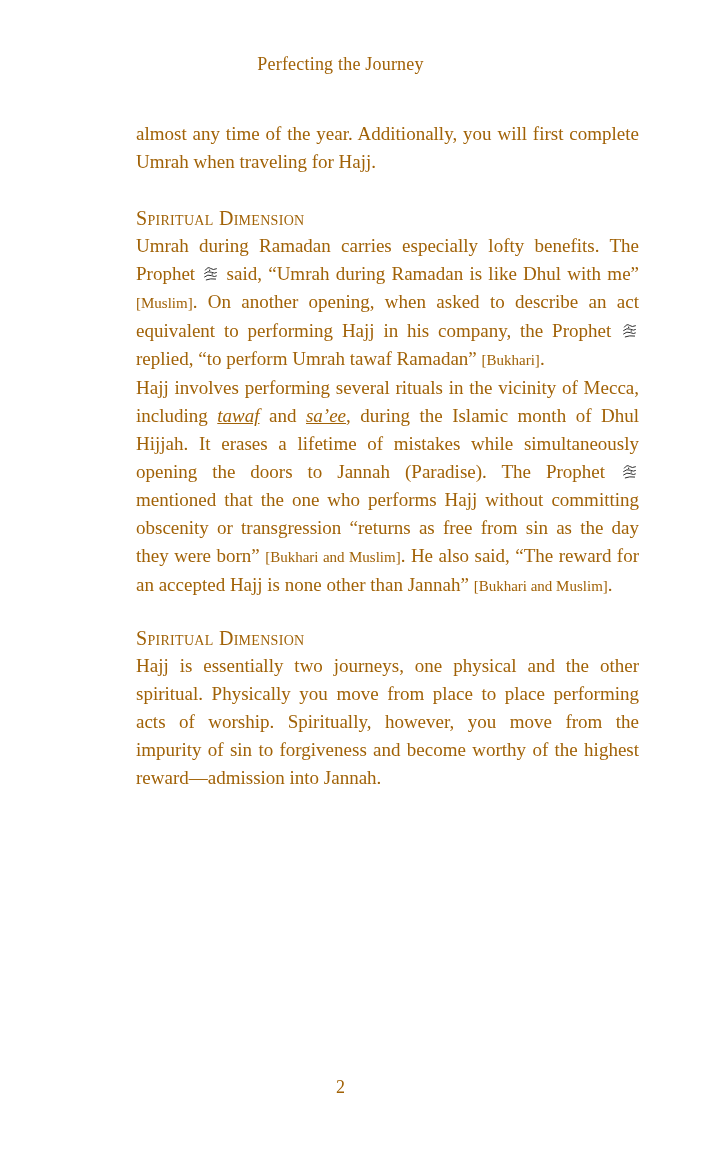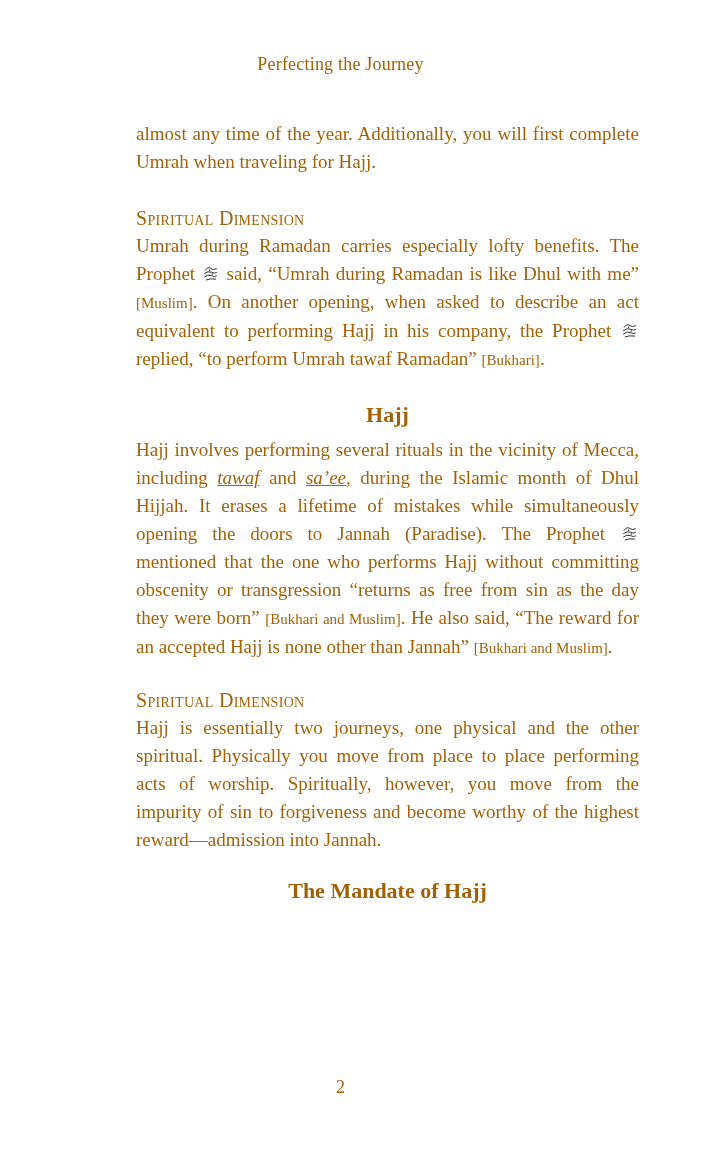--- a/index.html
+++ b/index.html
@@ -101,37 +101,35 @@
             <g fill="none" stroke="#1e1e1e" stroke-width="1.1" stroke-linecap="round">
               <path d="M4 6 Q7 1.5 10 4 T17 4.5"></path>
               <path d="M3 10 Q7 6.5 11 8.5 T17 9"></path>
               <path d="M3 14 Q7 10.5 11 12.5 T17 13"></path>
               <path d="M5 17.5 Q10 15.5 16 16.5"></path>
             </g>
             <circle cx="9" cy="6.2" r="0.8" fill="#1e1e1e"></circle>
             <circle cx="12" cy="10.6" r="0.8" fill="#1e1e1e"></circle>
           </svg></span><span> replied, “to perform Umrah tawaf Ramadan” </span><span class="cite">[Bukhari]</span><span>.</span></p>
 
-    <h2 class="center-head">Hajj</h2>
 
     <p class="body"><span>Hajj involves performing several rituals in the vicinity of Mecca, including </span><span class="ital">tawaf</span><span> and </span><span class="ital">sa’ee</span><span>, during the Islamic month of Dhul Hijjah. It erases a lifetime of mistakes while simultaneously opening the doors to Jannah (Paradise). The Prophet </span><span class="pbuh"><svg width="17" height="17" viewBox="0 0 20 20">
             <g fill="none" stroke="#1e1e1e" stroke-width="1.1" stroke-linecap="round">
               <path d="M4 6 Q7 1.5 10 4 T17 4.5"></path>
               <path d="M3 10 Q7 6.5 11 8.5 T17 9"></path>
               <path d="M3 14 Q7 10.5 11 12.5 T17 13"></path>
               <path d="M5 17.5 Q10 15.5 16 16.5"></path>
             </g>
             <circle cx="9" cy="6.2" r="0.8" fill="#1e1e1e"></circle>
             <circle cx="12" cy="10.6" r="0.8" fill="#1e1e1e"></circle>
           </svg></span><span> mentioned that the one who performs Hajj without committing obscenity or transgression “returns as free from sin as the day they were born” </span><span class="cite">[Bukhari and Muslim]</span><span>. He also said, “The reward for an accepted Hajj is none other than Jannah” </span><span class="cite">[Bukhari and Muslim]</span><span>.</span></p>
 
     <h3 class="smallcaps second">Spiritual Dimension</h3>
 
     <p class="body">Hajj is essentially two journeys, one physical and the other spiritual. Physically you move from place to place performing acts of worship. Spiritually, however, you move from the impurity of sin to forgiveness and become worthy of the highest reward—admission into Jannah.</p>
 
-    <h2 class="center-head mandate">The Mandate of Hajj</h2>
 
 
   </div>
 
   <div class="page-number">2</div>
 
 </div>
 
 </body></html>

